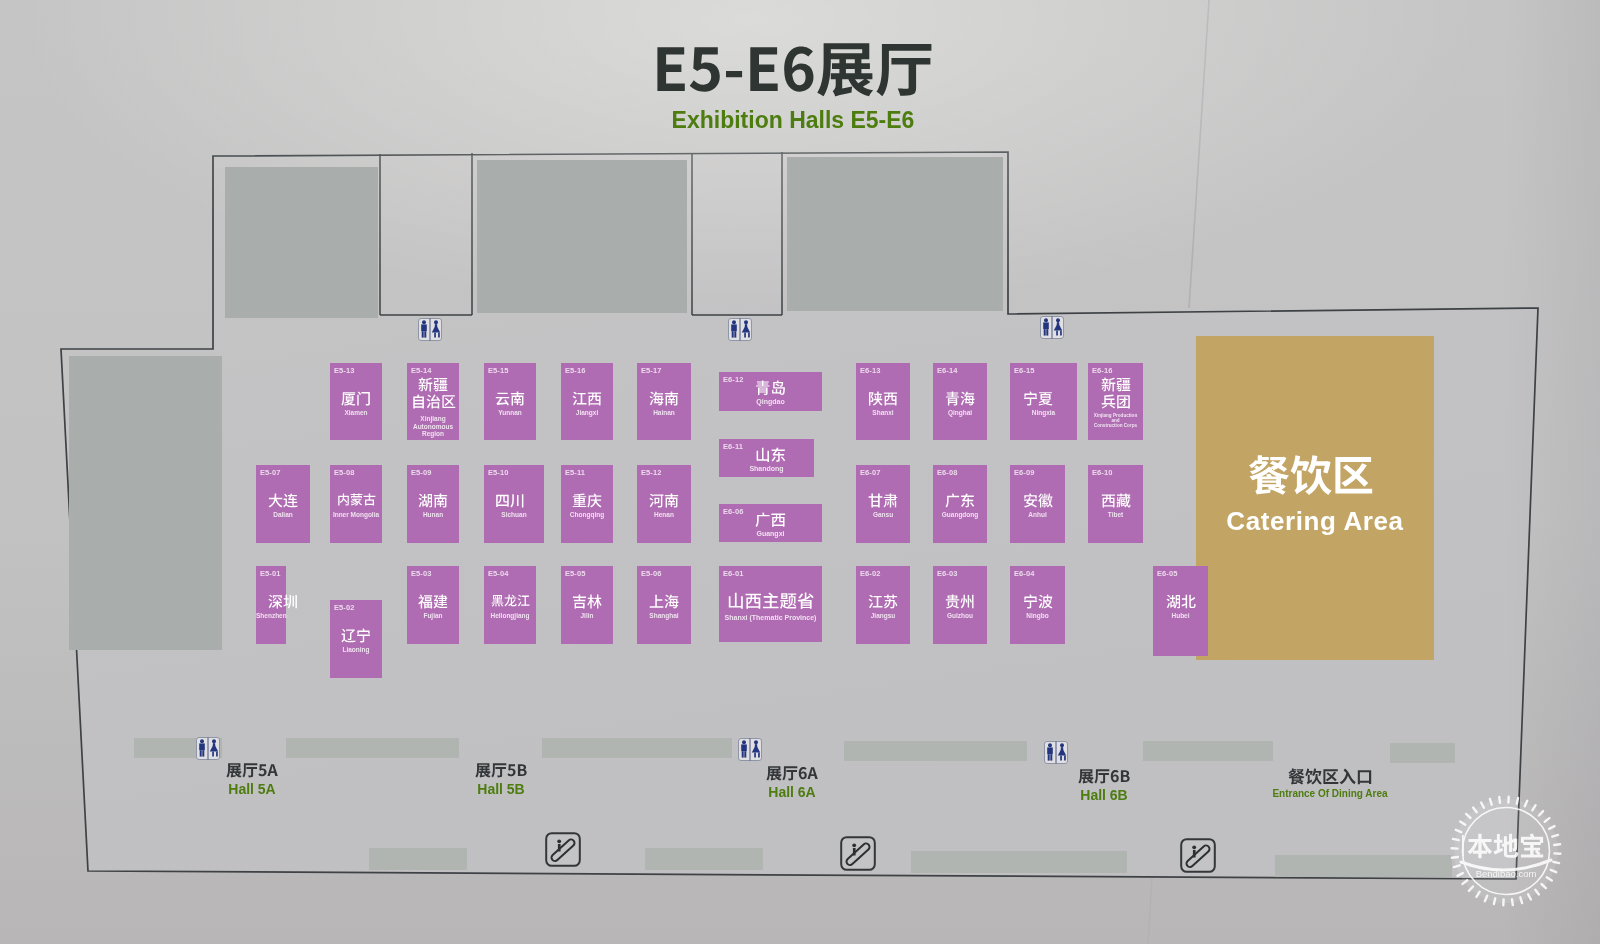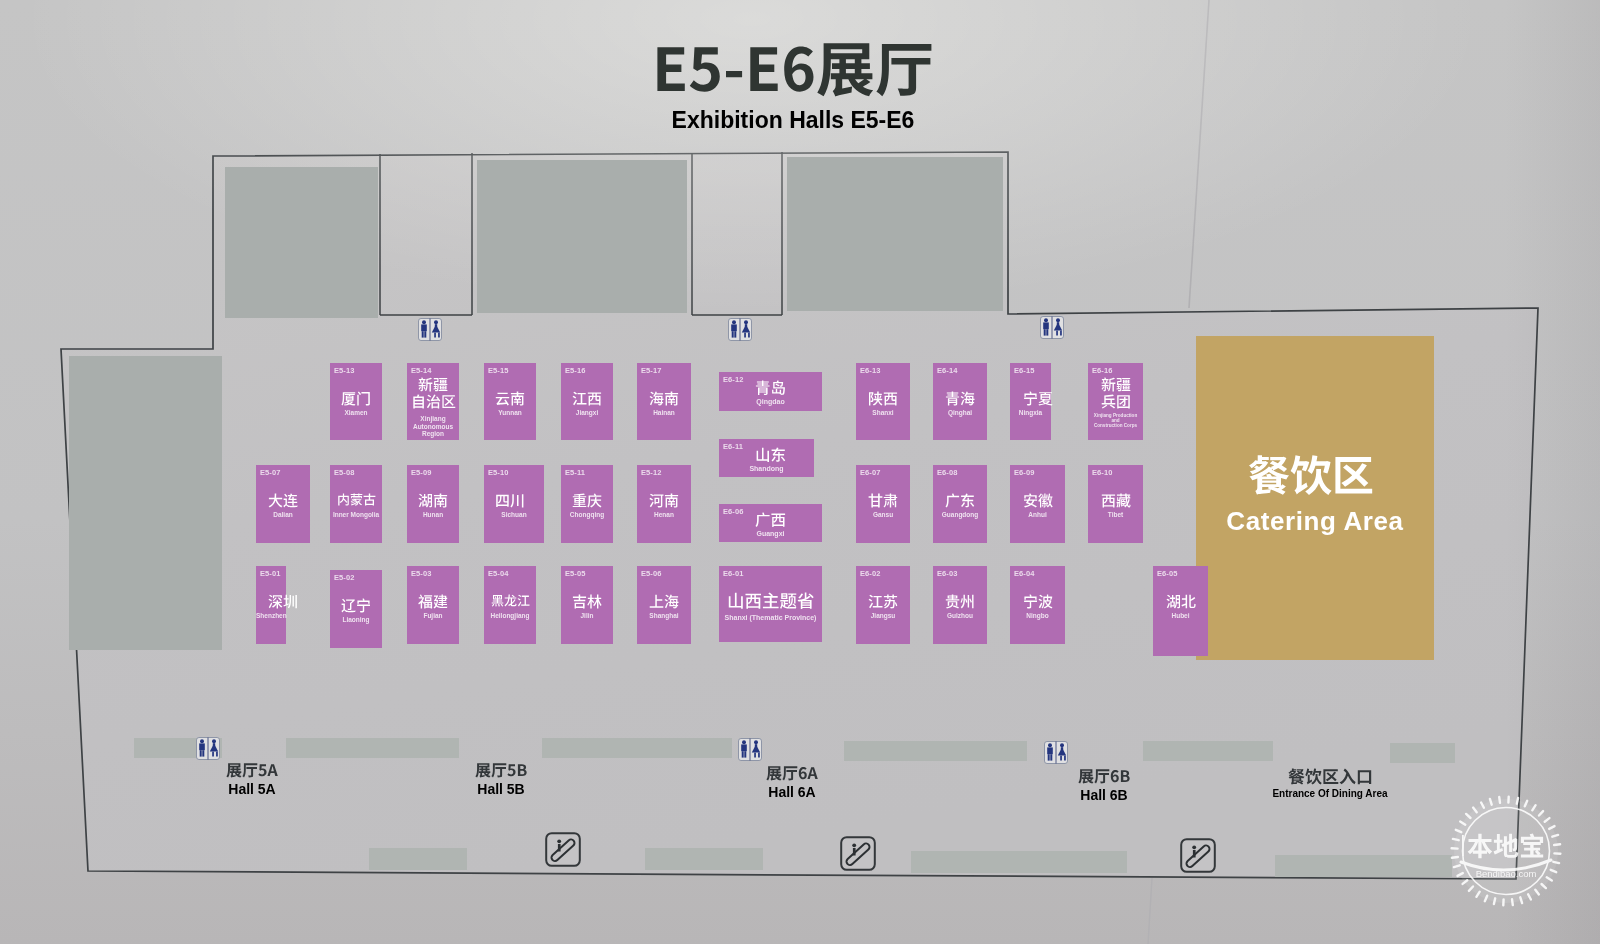--- a/index.html
+++ b/index.html
@@ -3,21 +3,21 @@
 html,body{margin:0;padding:0}
 body{width:1600px;height:944px;position:relative;overflow:hidden;
  font-family:"Liberation Sans",sans-serif;
  background:linear-gradient(to bottom,#c5c5c5 0%,#c2c2c3 55%,#b8b6b7 100%);}
 .abs{position:absolute}
 .booth{position:absolute;background:#b06cb2}
 .code{position:absolute;top:3px;left:4px;font-size:7.5px;font-weight:bold;
  color:rgba(255,255,255,.75);letter-spacing:.1px;white-space:nowrap}
 .eng{position:absolute;left:0;width:100%;text-align:center;font-weight:bold;
  color:rgba(255,255,255,.8);white-space:nowrap}
-.hall{position:absolute;text-align:center;font-weight:bold;color:#000000}
+.hall{position:absolute;text-align:center;font-weight:bold;color:#4d7c0f}
 .gray{position:absolute;background:#a9aeac}
 .bar{position:absolute;background:#b0b5b2}
 </style></head><body>
 <svg class="abs" style="left:0;top:0" width="1600" height="944">
     <line x1="1209" y1="0" x2="1189" y2="308" stroke="#b1b0b3" stroke-width="1.6"></line>
     <line x1="1152" y1="878" x2="1148" y2="944" stroke="#b2b1b4" stroke-width="1.4"></line>
   </svg>
 <svg class="abs" style="left:0;top:0" width="1600" height="944">
 <defs>
       <linearGradient id="pf" x1="0" y1="0" x2="0.3" y2="1">
@@ -123,21 +123,21 @@
   </div>
 <div class="booth" style="left:933px;top:363px;width:54px;height:77px">
     <span class="code">E6-14</span>
     <div class="abs" style="left:12.0px;top:28px">
       <svg width="30" height="16" viewBox="0 0 30 16" style="display:block">
         <path d="M10.8 8.3V9.2H4.3V8.3ZM2.9 7.3V14.5H4.3V12.1H10.8V13C10.8 13.2 10.7 13.3 10.4 13.3C10.2 13.3 9.3 13.3 8.4 13.3C8.6 13.6 8.8 14.1 8.9 14.4C10.1 14.4 10.9 14.4 11.5 14.2C12 14.1 12.2 13.7 12.2 13V7.3ZM4.3 10.2H10.8V11.1H4.3ZM6.7 0.5V1.4H1.8V2.5H6.7V3.4H2.4V4.4H6.7V5.4H0.9V6.4H14.1V5.4H8.2V4.4H12.7V3.4H8.2V2.5H13.3V1.4H8.2V0.5Z M16.4 1.7C17.3 2.2 18.4 2.9 19 3.4L19.8 2.3C19.2 1.8 18.1 1.1 17.2 0.8ZM15.6 6C16.4 6.5 17.5 7.2 18 7.6L18.9 6.6C18.3 6.1 17.2 5.5 16.4 5.1ZM16 13.4 17.2 14.2C17.9 12.8 18.6 10.9 19.2 9.3L18.1 8.6C17.5 10.3 16.6 12.3 16 13.4ZM23.4 6.3C23.9 6.7 24.5 7.3 24.8 7.7H22.2L22.4 5.9H24ZM19.3 7.7V9H20.7C20.5 10.2 20.3 11.4 20.1 12.2H26.6C26.5 12.6 26.4 12.8 26.3 13C26.2 13.2 26 13.2 25.8 13.2C25.5 13.2 24.8 13.2 24.1 13.1C24.3 13.5 24.4 14 24.5 14.3C25.2 14.4 25.9 14.4 26.4 14.3C26.8 14.2 27.2 14.1 27.5 13.7C27.7 13.5 27.8 13 28 12.2H29.1V11H28.1C28.2 10.5 28.2 9.8 28.3 9H29.5V7.7H28.4L28.5 5.3C28.5 5.1 28.5 4.7 28.5 4.7H21.2C21.1 5.6 21 6.7 20.8 7.7ZM23 9.4C23.6 9.9 24.2 10.5 24.6 11H21.7L22 9H23.7ZM24.3 5.9H27.1L27.1 7.7H25.2L25.8 7.3C25.5 6.9 24.9 6.3 24.3 5.9ZM23.9 9H27C26.9 9.8 26.9 10.5 26.8 11H25L25.6 10.6C25.2 10.1 24.5 9.5 23.9 9ZM21.6 0.5C21 2.2 20.1 4 19.1 5.1C19.4 5.3 20 5.7 20.3 5.9C20.8 5.2 21.4 4.4 21.9 3.4H29.1V2.2H22.4C22.6 1.7 22.8 1.3 22.9 0.9Z" fill="#ffffff"></path>
       </svg>
     </div>
     <div class="eng" style="top:46px;font-size:6.5px">Qinghai</div>
   </div>
-<div class="booth" style="left:1010px;top:363px;width:41px;height:77px">
+<div class="booth" style="left:1010px;top:363px;width:67px;height:77px">
     <span class="code">E6-15</span>
     <div class="abs" style="left:12.5px;top:28px">
       <svg width="30" height="16" viewBox="0 0 30 16" style="display:block">
         <path d="M6.4 0.8C6.7 1.4 7.1 2.1 7.2 2.6H1.4V5.7H2.8V4H12.2V5.7H13.6V2.6H7.4L8.7 2.3C8.5 1.8 8.2 1 7.8 0.4ZM1.1 6.5V7.9H6.8V12.6C6.8 12.9 6.7 12.9 6.4 12.9C6 12.9 5 12.9 3.9 12.9C4.1 13.3 4.3 14 4.4 14.4C5.8 14.4 6.8 14.4 7.4 14.2C8 13.9 8.2 13.5 8.2 12.7V7.9H14V6.5Z M18.9 5.5H26.1V6.3H18.9ZM18.9 7.1H26.1V7.9H18.9ZM18.9 3.9H26.1V4.7H18.9ZM17.5 3.1V8.7H20C19.1 9.6 17.7 10.5 15.6 11.1C15.9 11.3 16.3 11.8 16.5 12.1C17.5 11.7 18.4 11.3 19.2 10.8C19.7 11.4 20.3 11.9 21.1 12.4C19.3 12.9 17.4 13.2 15.5 13.3C15.7 13.6 15.9 14.1 16 14.5C18.3 14.2 20.6 13.8 22.5 13.1C24.3 13.9 26.4 14.3 28.8 14.5C29 14.1 29.3 13.5 29.6 13.2C27.6 13.1 25.7 12.8 24.2 12.4C25.4 11.8 26.3 10.9 27 9.9L26.2 9.4L25.9 9.4H21.1C21.3 9.2 21.6 9 21.8 8.7H27.5V3.1H22.9L23.1 2.3H28.9V1.2H16.1V2.3H21.6L21.4 3.1ZM22.6 11.8C21.8 11.4 21 11 20.5 10.4H24.9C24.3 11 23.5 11.4 22.6 11.8Z" fill="#ffffff"></path>
       </svg>
     </div>
     <div class="eng" style="top:46px;font-size:6.5px">Ningxia</div>
   </div>
 <div class="booth" style="left:1088px;top:363px;width:55px;height:77px">
     <span class="code">E6-16</span>
@@ -245,21 +245,21 @@
   </div>
 <div class="booth" style="left:256px;top:566px;width:30px;height:78px">
     <span class="code">E5-01</span>
     <div class="abs" style="left:12.0px;top:28px">
       <svg width="30" height="16" viewBox="0 0 30 16" style="display:block">
         <path d="M4.9 1.3V4.2H6.1V2.5H12.6V4.1H13.9V1.3ZM7.5 3.4C6.9 4.4 5.8 5.5 4.7 6.2C5 6.4 5.5 6.9 5.7 7.1C6.8 6.3 8 5.1 8.8 3.8ZM9.9 3.9C10.9 4.9 12.1 6.2 12.7 7.1L13.7 6.3C13.2 5.5 11.9 4.2 10.9 3.3ZM1.2 1.8C2 2.2 3.1 2.9 3.6 3.3L4.4 2.1C3.8 1.7 2.7 1.1 1.9 0.7ZM0.5 5.8C1.4 6.3 2.6 7 3.2 7.5L3.9 6.3C3.3 5.8 2.1 5.2 1.2 4.8ZM0.8 13.2 1.9 14.2C2.6 12.8 3.5 11 4.2 9.4L3.2 8.5C2.5 10.2 1.5 12.1 0.8 13.2ZM8.6 6.2V7.8H4.8V9.1H7.8C6.9 10.6 5.5 11.9 4 12.6C4.3 12.9 4.7 13.4 4.9 13.7C6.4 12.9 7.7 11.6 8.6 10V14.4H10V10C10.9 11.5 12.2 12.9 13.4 13.6C13.6 13.3 14.1 12.8 14.4 12.5C13 11.8 11.7 10.5 10.9 9.1H13.9V7.8H10V6.2Z M24.5 1.7V12.5H25.9V1.7ZM27.4 0.9V14.3H28.9V0.9ZM21.6 1V6.1C21.6 8.8 21.4 11.4 19.8 13.5C20.2 13.7 20.8 14.1 21.1 14.3C22.8 12 23 9 23 6.1V1ZM15.5 11.1 15.9 12.6C17.4 12 19.2 11.3 20.8 10.6L20.6 9.3L19 9.9V5.6H20.7V4.2H19V0.7H17.6V4.2H15.7V5.6H17.6V10.4C16.8 10.7 16.1 10.9 15.5 11.1Z" fill="#ffffff"></path>
       </svg>
     </div>
     <div class="eng" style="top:46px;font-size:6.5px">Shenzhen</div>
   </div>
-<div class="booth" style="left:330px;top:570px;width:52px;height:78px">
+<div class="booth" style="left:330px;top:600px;width:52px;height:78px">
     <span class="code">E5-02</span>
     <div class="abs" style="left:11.0px;top:28px">
       <svg width="30" height="16" viewBox="0 0 30 16" style="display:block">
         <path d="M1.1 1.5C1.9 2.3 2.8 3.4 3.3 4.2L4.4 3.3C3.9 2.6 2.9 1.6 2.1 0.8ZM3.9 5.6H0.6V6.9H2.4V11.4C1.8 11.7 1.1 12.3 0.4 13.1L1.5 14.5C2 13.6 2.7 12.5 3.1 12.5C3.4 12.5 4 13.1 4.6 13.5C5.7 14.1 7 14.3 8.9 14.3C10.5 14.3 13.1 14.2 14.2 14.1C14.2 13.7 14.5 13 14.6 12.6C13.1 12.8 10.7 12.9 9 12.9C7.2 12.9 5.9 12.8 4.9 12.2C4.4 11.9 4.1 11.7 3.9 11.5ZM9 5V10.5C9 10.7 8.9 10.8 8.6 10.8C8.4 10.8 7.4 10.8 6.5 10.8C6.7 11.1 6.9 11.7 7 12.1C8.2 12.1 9.1 12.1 9.7 11.9C10.3 11.7 10.4 11.3 10.4 10.5V5.4C11.7 4.4 13.1 3.2 14 2.1L13 1.3L12.7 1.4H5.1V2.8H11.5C10.8 3.6 9.8 4.4 9 5Z M21.4 0.8C21.7 1.4 22.1 2.1 22.2 2.6H16.4V5.7H17.8V4H27.2V5.7H28.6V2.6H22.4L23.7 2.3C23.5 1.8 23.2 1 22.8 0.4ZM16.1 6.5V7.9H21.8V12.6C21.8 12.9 21.7 12.9 21.4 12.9C21 12.9 20 12.9 18.9 12.9C19.1 13.3 19.4 14 19.4 14.4C20.8 14.4 21.8 14.4 22.4 14.2C23 13.9 23.2 13.5 23.2 12.7V7.9H29V6.5Z" fill="#ffffff"></path>
       </svg>
     </div>
     <div class="eng" style="top:46px;font-size:6.5px">Liaoning</div>
   </div>
 <div class="booth" style="left:407px;top:566px;width:52px;height:78px">
     <span class="code">E5-03</span>

